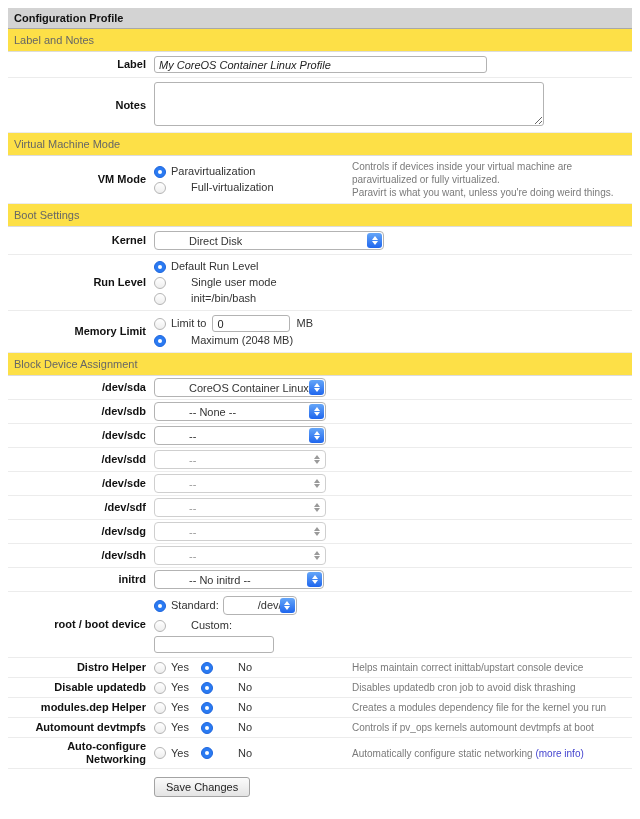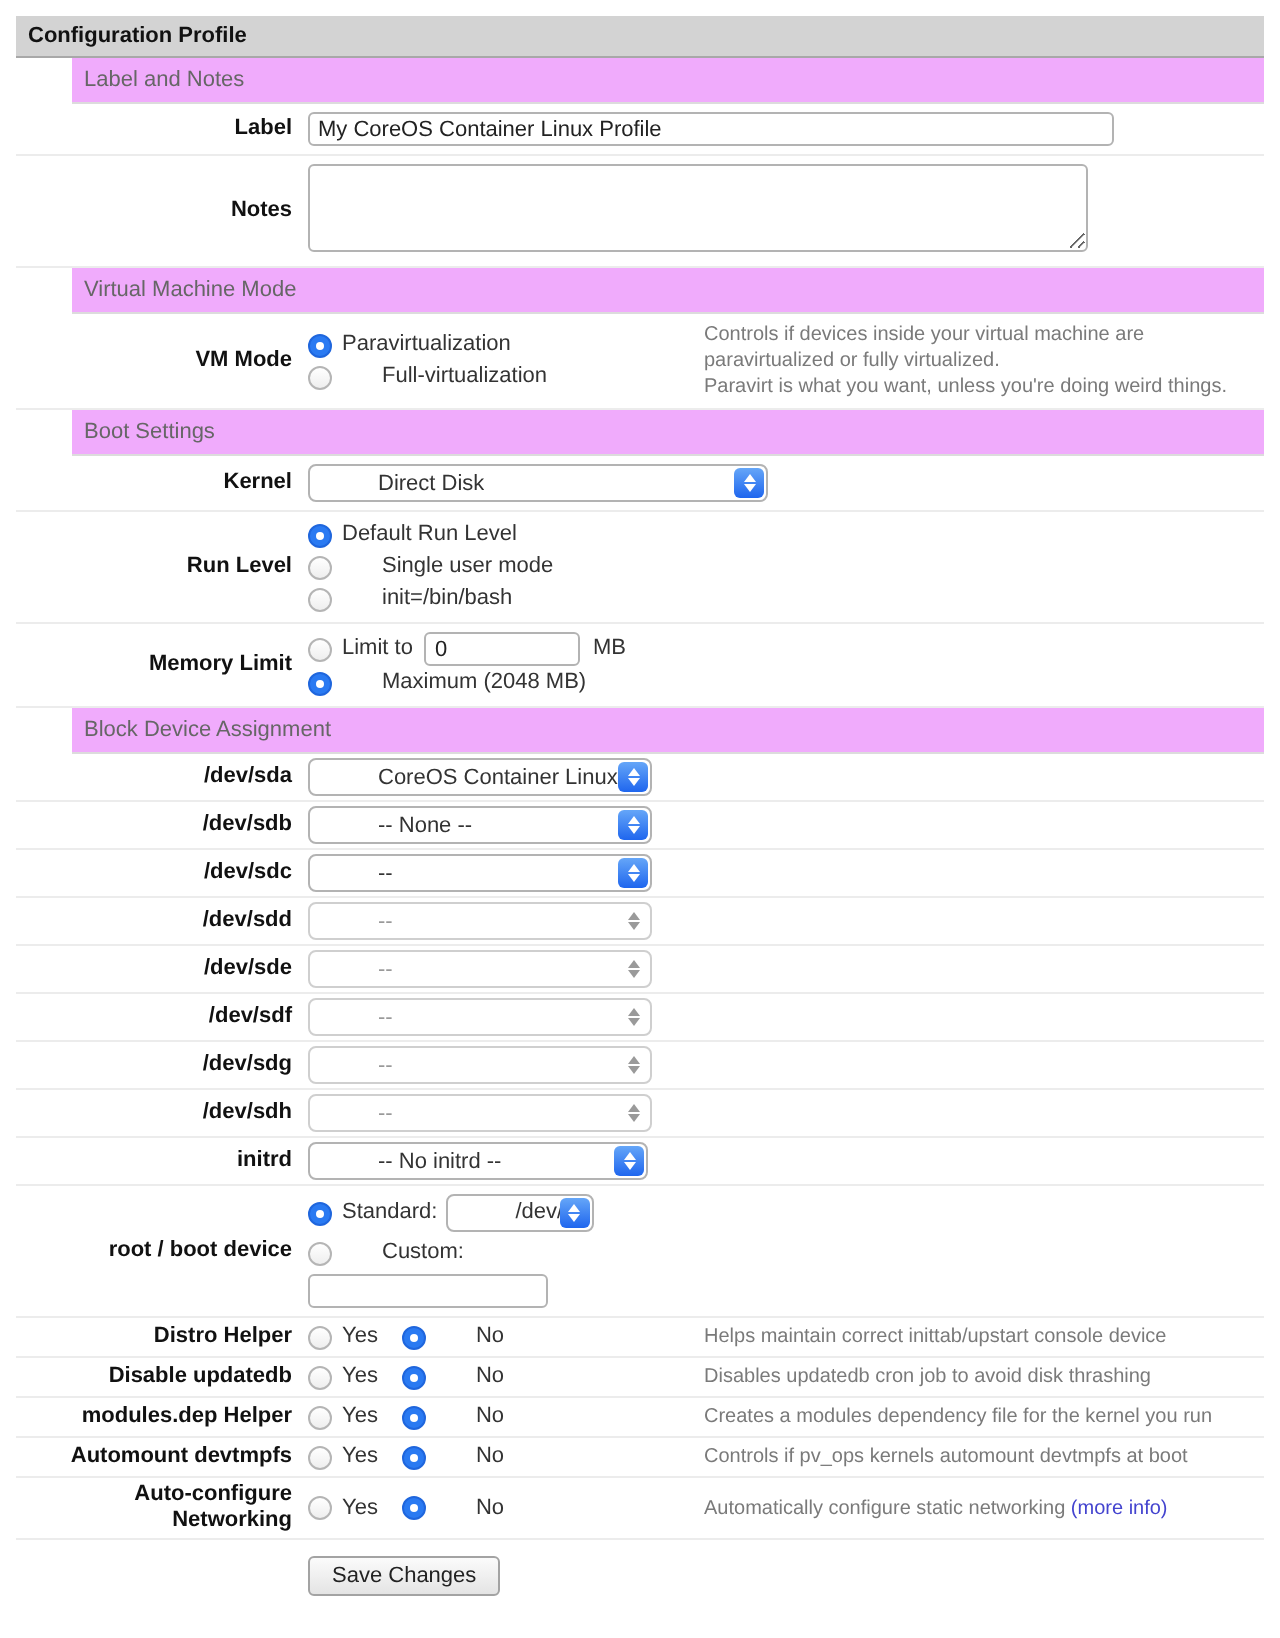--- a/index.html
+++ b/index.html
@@ -10,22 +10,22 @@
     -webkit-font-smoothing:antialiased;
   }
   .wrap{margin:8px;}
 
   .main-header{
     background:#d3d3d3;border-bottom:1px solid #a8a8a8;
     font-weight:bold;color:#111;
     padding:4px 6px;font-size:11px;
   }
   .sec-header{
-    background:#f0abfc;border-bottom:1px solid #dcdcdc;
-    color:#666;padding:5px 6px;font-size:11px;margin-left:28px;
+    background:#fde047;border-bottom:1px solid #dcdcdc;
+    color:#666;padding:5px 6px;font-size:11px;
   }
 
   .row{
     display:flex;align-items:center;
     padding:4px 0;border-bottom:1px solid #ececec;
   }
   .row.tight{padding:2px 0;}
   .lbl{
     width:138px;flex-shrink:0;text-align:right;
     font-weight:bold;color:#111;padding-right:0;
@@ -37,21 +37,21 @@
     flex:1;color:#7a7a7a;font-size:10px;line-height:13px;
     padding-right:6px;margin-left:8px;
   }
   .help .link{color:#4444cf;cursor:pointer;}
 
   input[type=text]{
     font-family:"Liberation Sans",sans-serif;font-size:11px;color:#222;
     border:1px solid #b3b3b3;border-radius:3px;height:17px;
     padding:0 4px;box-sizing:border-box;outline:none;background:#fff;
   }
-  .label-input{width:403px;}
+  .label-input{width:333px;font-style:italic;}
   .mem-input{width:78px;}
   .custom-input{width:120px;height:17px;}
   textarea{
     font-family:"Liberation Sans",sans-serif;font-size:11px;color:#222;
     border:1px solid #b3b3b3;border-radius:3px;
     width:390px;height:44px;resize:both;outline:none;
     box-sizing:border-box;padding:2px 4px;
   }
 
   

